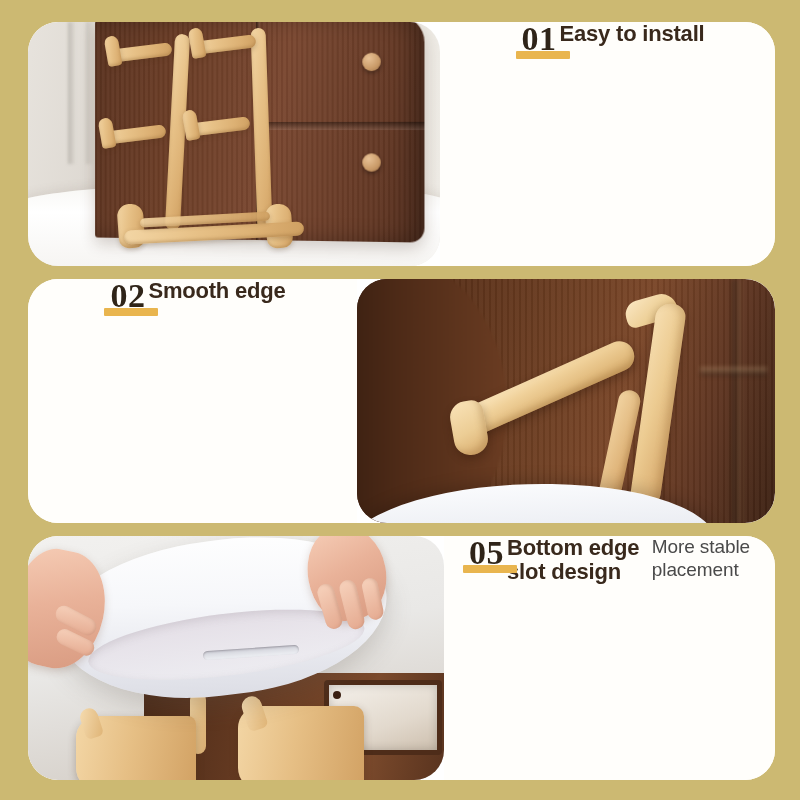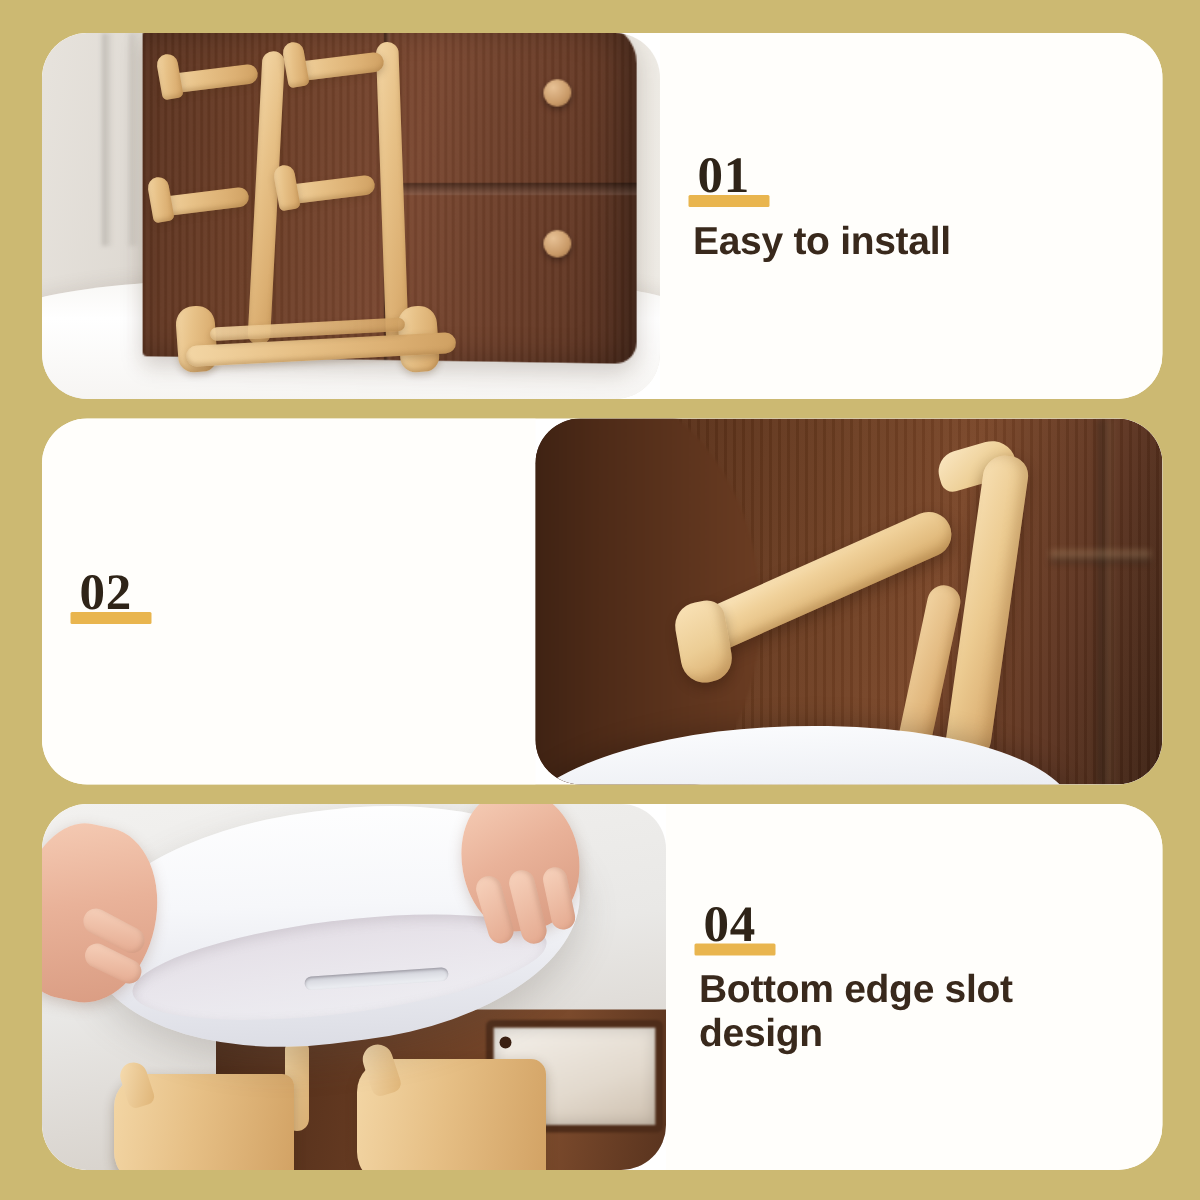--- a/index.html
+++ b/index.html
@@ -39,21 +39,20 @@
 
   .photo {
     position: relative;
     overflow: hidden;
     border-radius: 30px;
     flex: 0 0 auto;
   }
   .textblock {
     flex: 1 1 auto;
     display: flex;
-    flex-direction: column;
     justify-content: center;
     background: #fffefb;
     padding-left: 22px;
     padding-right: 14px;
   }
   .panel.text-left .textblock {
     padding-right: 14px;
   }
 
   
@@ -79,21 +78,21 @@
     left: -3px;
     right: -10px;
     bottom: -3px;
     height: 8px;
     background: #e9b54e;
     border-radius: 1px;
     z-index: 1;
   }
 
   .heading {
-    font-size: 26px;
+    font-size: 22px;
     font-weight: bold;
     color: #39291c;
     line-height: 1.1;
     margin-bottom: 13px;
     letter-spacing: -0.2px;
   }
   .sub {
     font-size: 19px;
     color: #4a4a4a;
     line-height: 1.2;
@@ -416,20 +415,21 @@
       <div class="p2-upright"></div>
       <div class="p2-inner"></div>
       <div class="p2-bowl"></div>
     </div>
 
     <div class="textblock">
       <div class="num-wrap">
         <div class="num">02</div>
         <div class="num-bar"></div>
       </div>
+      <div class="heading">Smooth edge</div>
     </div>
   </div>
 
   <div class="panel text-right">
     <div class="photo photo3">
       <div class="p3-bg"></div>
       <div class="p3-cab">
         <div class="p3-cab-door"></div>
         <div class="p3-cab-knob"></div>
       </div>
@@ -453,20 +453,21 @@
       </div>
       <div class="p3-hand right">
         <div class="finger" style="left:8px;bottom:-6px;width:17px;height:46px;transform:rotate(-6deg);"></div>
         <div class="finger" style="left:30px;bottom:-10px;width:17px;height:50px;transform:rotate(-4deg);"></div>
         <div class="finger" style="left:52px;bottom:-4px;width:16px;height:42px;transform:rotate(-2deg);"></div>
       </div>
     </div>
 
     <div class="textblock">
       <div class="num-wrap">
-        <div class="num">04</div>
+        <div class="num">05</div>
         <div class="num-bar"></div>
       </div>
       <div class="heading">Bottom edge slot design</div>
+      <div class="sub">More stable placement</div>
     </div>
   </div>
 
 </div>
 
 </body></html>

